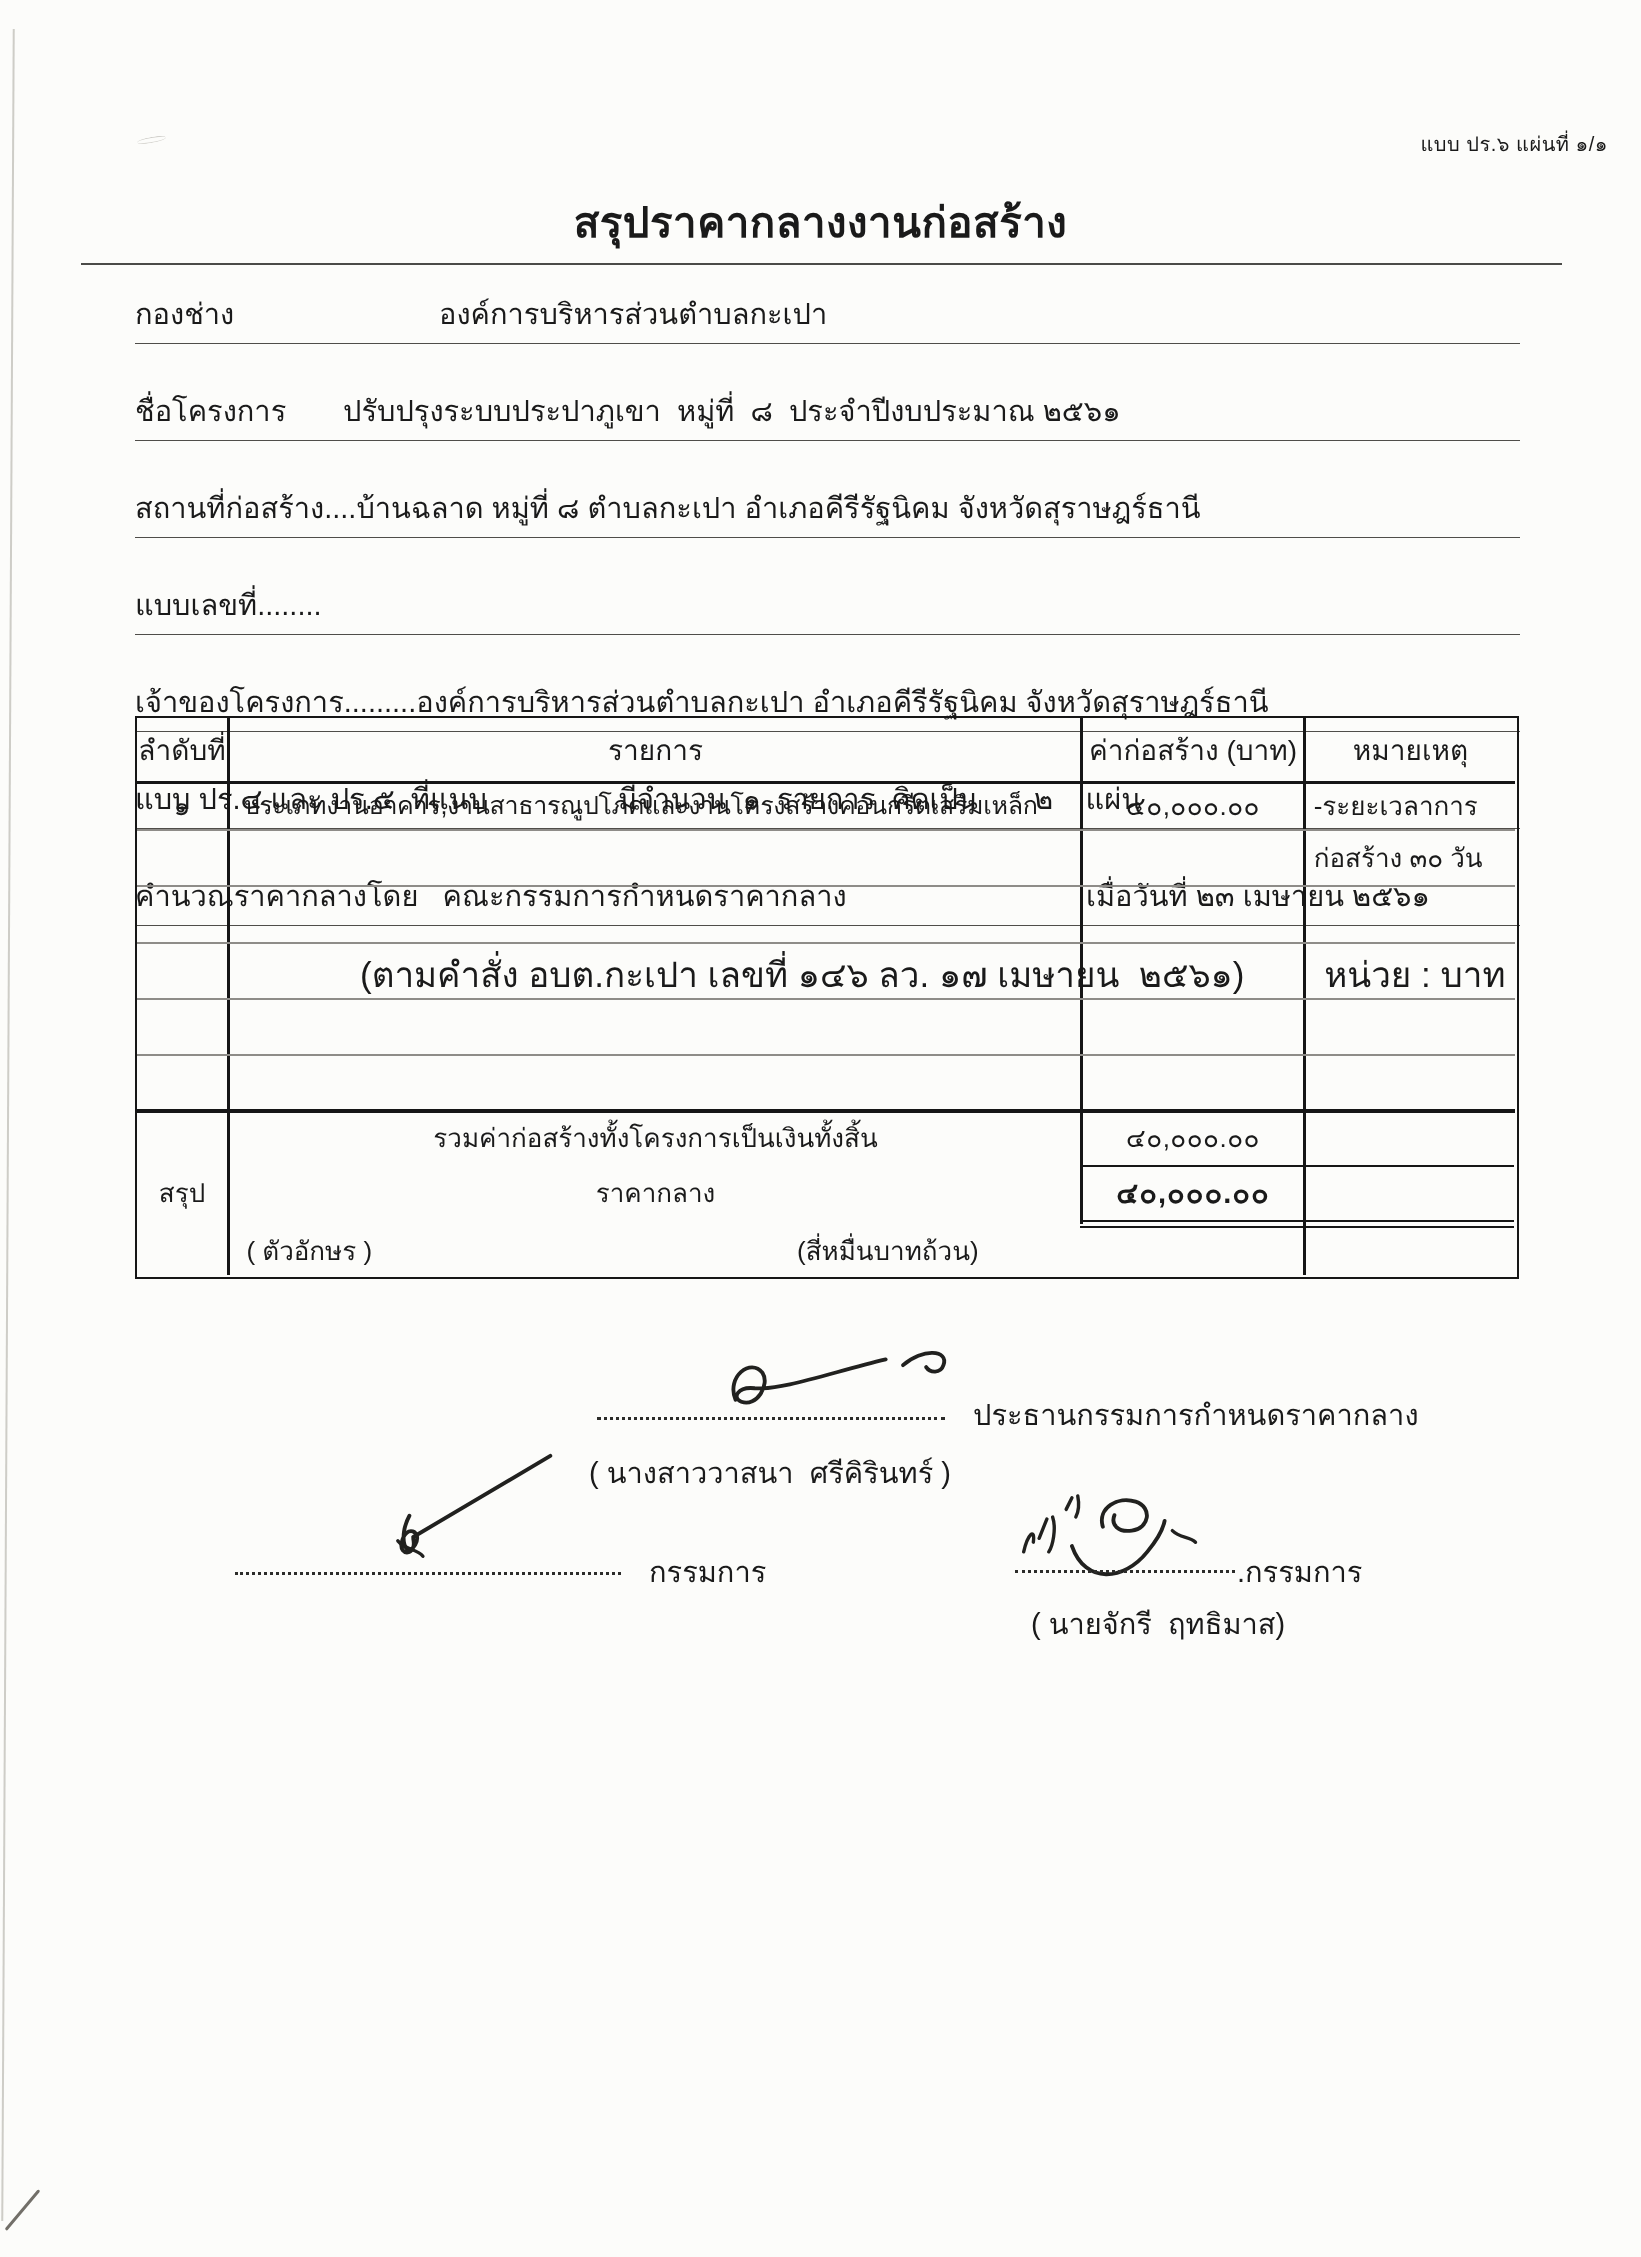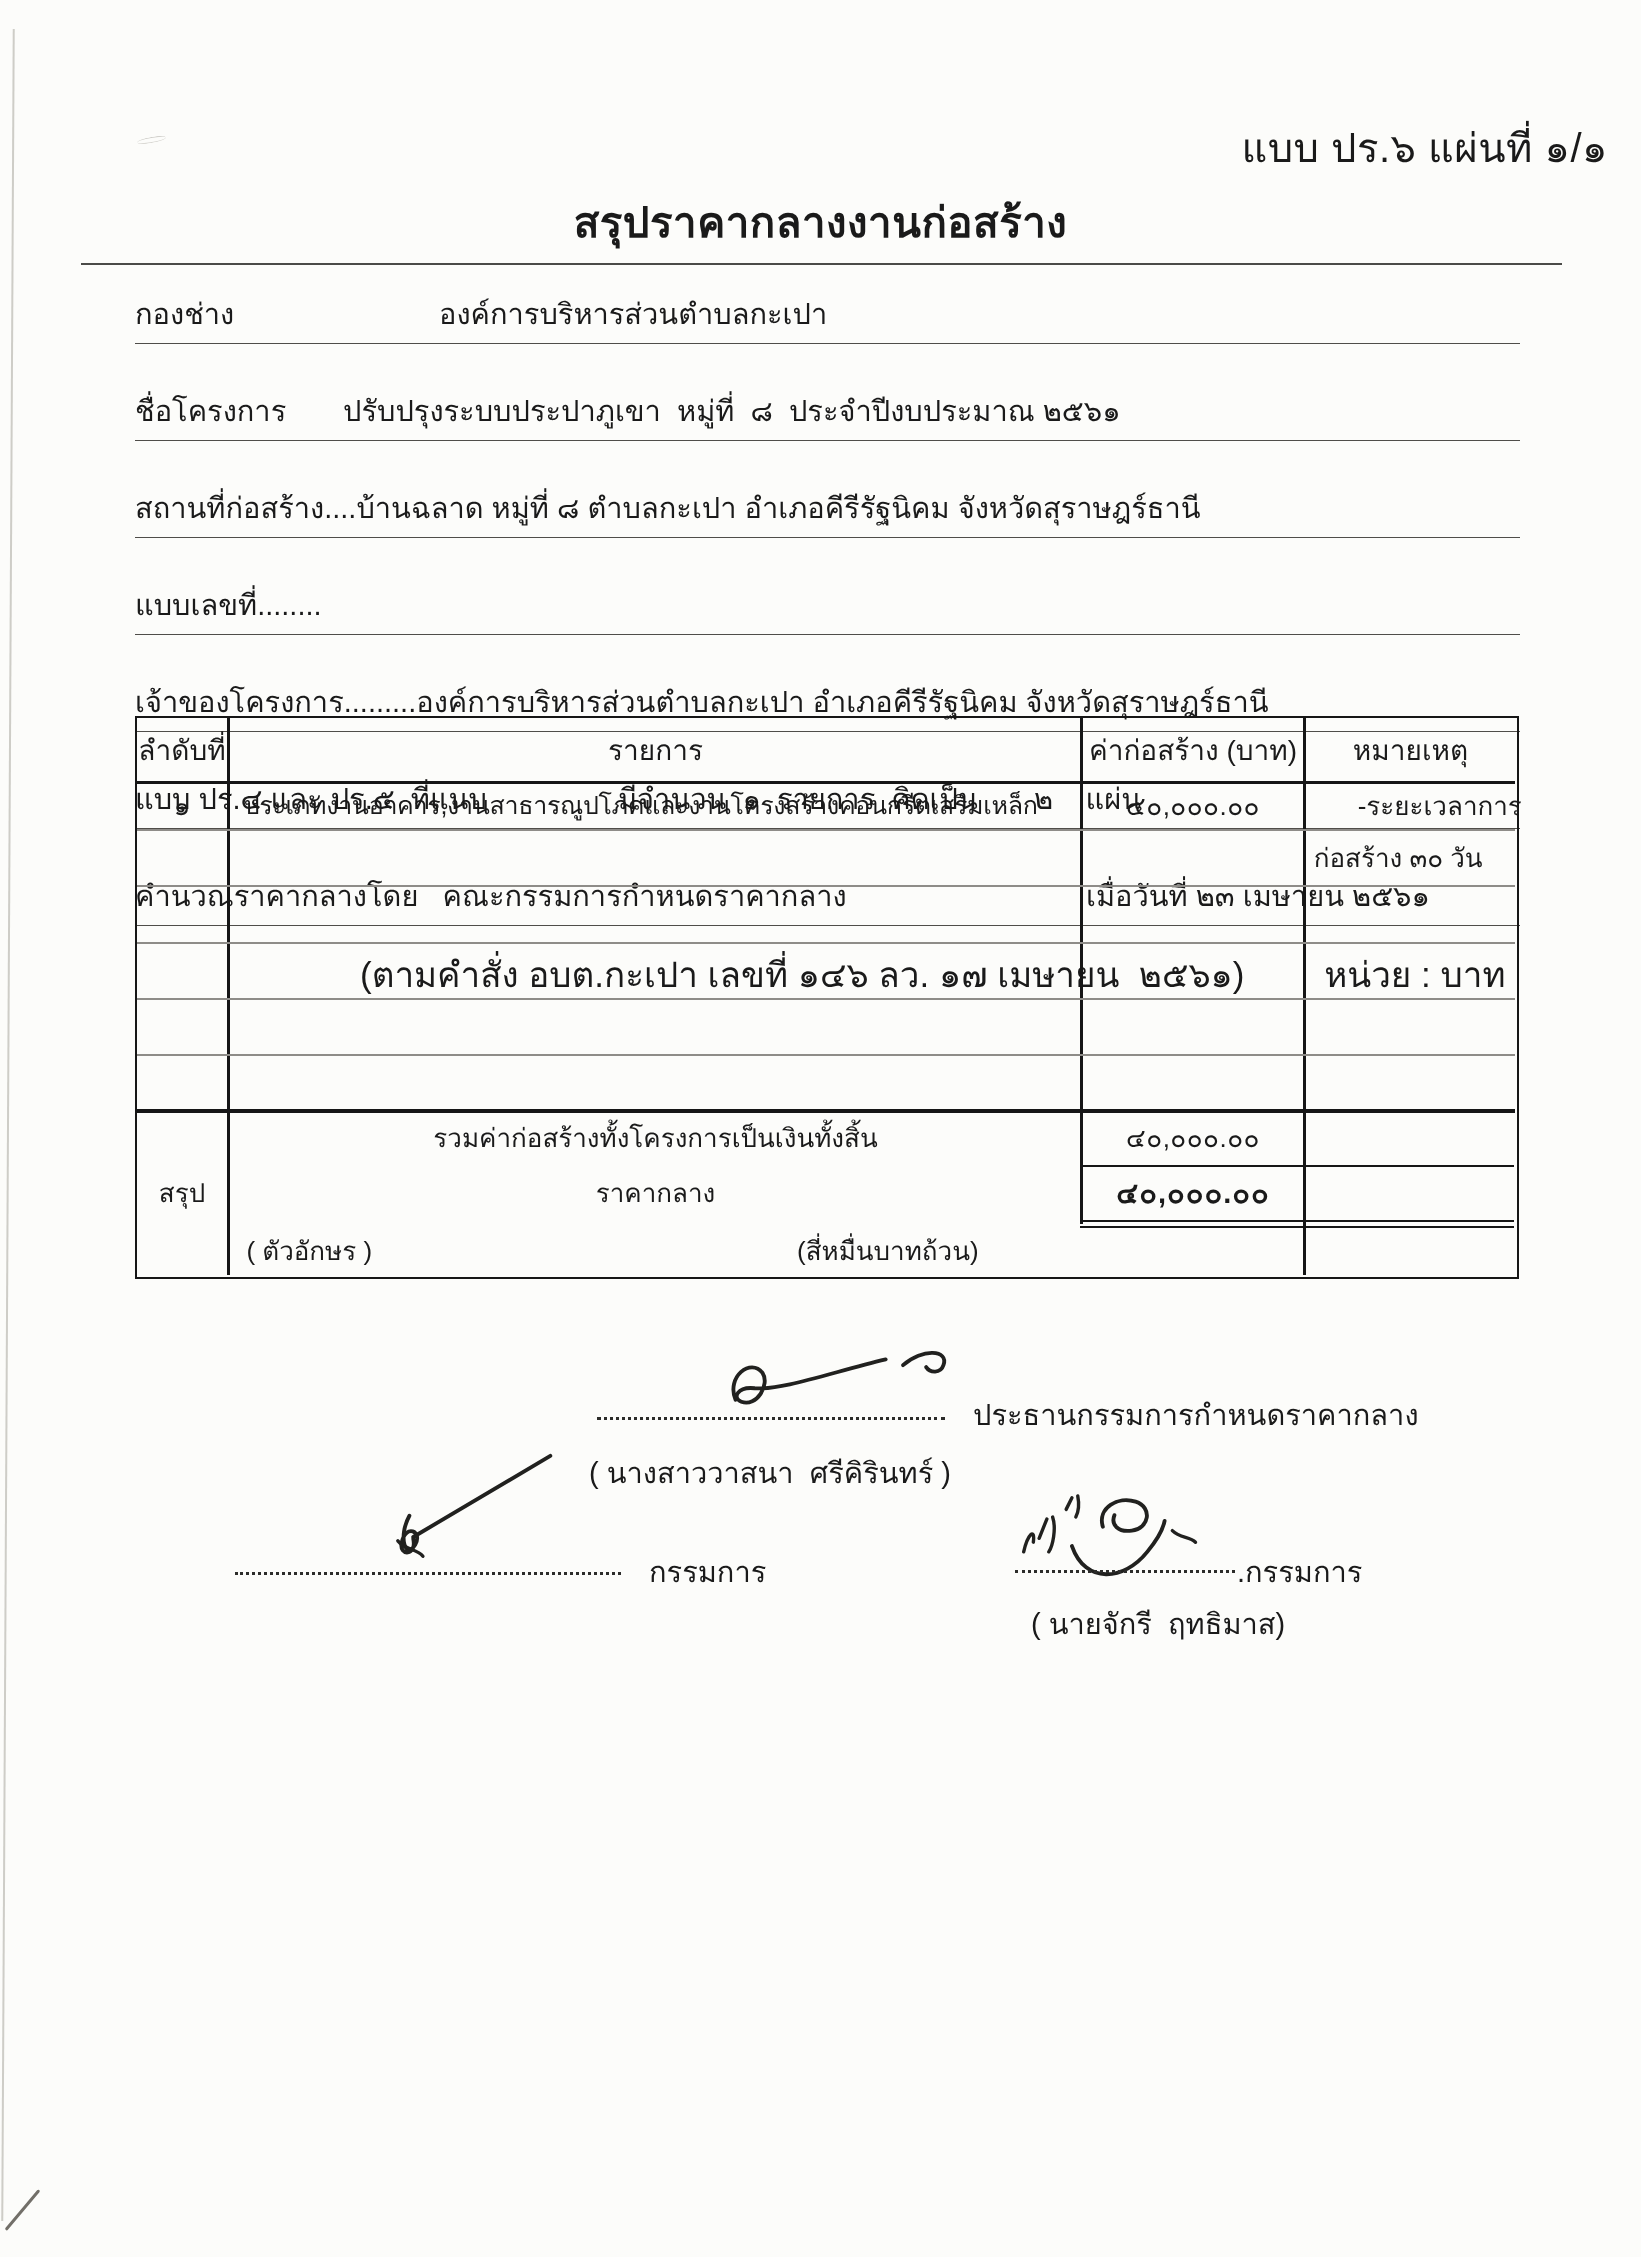--- a/index.html
+++ b/index.html
@@ -11,21 +11,21 @@
   }
   .page{
     position:relative;width:1641px;height:2257px;
     background:#fcfcfa;overflow:hidden;
   }
   
   .edge-line{position:absolute;left:6.8px;top:29px;width:1.9px;height:2192px;background:#c2c0ba;transform:rotate(0.3deg);opacity:.8;}
   .corner-streak{position:absolute;left:21px;top:2184px;width:2.9px;height:52px;background:#59564f;transform:rotate(40deg);border-radius:1.9px;opacity:.85;}
   .smudge{position:absolute;left:137px;top:137px;width:29px;height:3.9px;border-top:1.9px solid #a9a7a0;border-bottom:1.9px solid #b9b7b0;transform:rotate(-10deg);opacity:.55;border-radius:50%;}
   
-  .form-code{position:absolute;top:116px;right:33px;font-size:40px;letter-spacing:0.5px;}
+  .form-code{position:absolute;top:128px;right:33px;font-size:20px;letter-spacing:0.5px;}
   .title{position:absolute;top:189px;left:0;width:1641px;text-align:center;font-size:42px;font-weight:bold;letter-spacing:0.5px;}
   .title-rule{position:absolute;left:81px;top:263px;width:1481px;height:1.9px;background:#4b4b48;}
   
   .fields{position:absolute;left:135px;top:263px;width:1385px;white-space:pre-wrap;}
   .frow{position:relative;height:60px;border-bottom:1.9px solid #4f4d49;font-size:29px;}
   .frow:first-child{height:44px;}
   .ftext{position:absolute;bottom:5.8px;left:0;white-space:pre-wrap;}
   .note-row{position:relative;height:50px;font-size:35px;}
   
   .doc-table{position:absolute;left:135px;top:716px;width:1384px;height:563px;border:2.9px solid #161616;box-sizing:border-box;}
@@ -107,21 +107,21 @@
     <div class="hline" style="left:943px;top:508px;width:434px;height:1.9px;"></div>
 
     <div class="cell c-center hdr" style="left:0;top:0;width:90px;height:63px;">ลำดับที่</div>
     <div class="cell c-center hdr" style="left:93px;top:0;width:851px;height:63px;">รายการ</div>
     <div class="cell c-center hdr" style="left:946px;top:0;width:220px;height:63px;">ค่าก่อสร้าง (บาท)</div>
     <div class="cell c-center hdr" style="left:1169px;top:0;width:209px;height:63px;">หมายเหตุ</div>
 
     <div class="cell c-center" style="left:0;top:63px;width:90px;height:48px;">๑</div>
     <div class="cell c-left desc" style="left:93px;top:63px;width:851px;height:48px;padding-left:5.8px;margin-left:8px;">ประเภทงานอาคาร,งานสาธารณูปโภคและงานโครงสร้างคอนกรีตเสริมเหล็ก</div>
     <div class="cell c-center" style="left:946px;top:63px;width:220px;height:48px;letter-spacing:0.5px;">๔๐,๐๐๐.๐๐</div>
-    <div class="cell c-left" style="left:1169px;top:63px;width:209px;height:48px;padding-left:7.7px;margin-left:44px;">-ระยะเวลาการ</div>
+    <div class="cell c-left" style="left:1169px;top:63px;width:209px;height:48px;padding-left:7.7px;">-ระยะเวลาการ</div>
 
     <div class="cell c-left" style="left:1169px;top:111px;width:209px;height:56px;padding-left:7.7px;">ก่อสร้าง ๓๐ วัน</div>
 
     <div class="cell c-center" style="left:0;top:391px;width:90px;height:166px;">สรุป</div>
     <div class="cell c-center" style="left:93px;top:391px;width:851px;height:56px;">รวมค่าก่อสร้างทั้งโครงการเป็นเงินทั้งสิ้น</div>
     <div class="cell c-center" style="left:946px;top:391px;width:220px;height:56px;letter-spacing:0.5px;">๔๐,๐๐๐.๐๐</div>
     <div class="cell c-center" style="left:93px;top:447px;width:851px;height:55px;">ราคากลาง</div>
     <div class="cell c-center bold-amt" style="left:946px;top:447px;width:220px;height:55px;">๔๐,๐๐๐.๐๐</div>
     <div class="cell" style="left:93px;top:508px;width:851px;height:49px;">
       <span style="position:absolute;left:16.4px;">( ตัวอักษร )</span>

